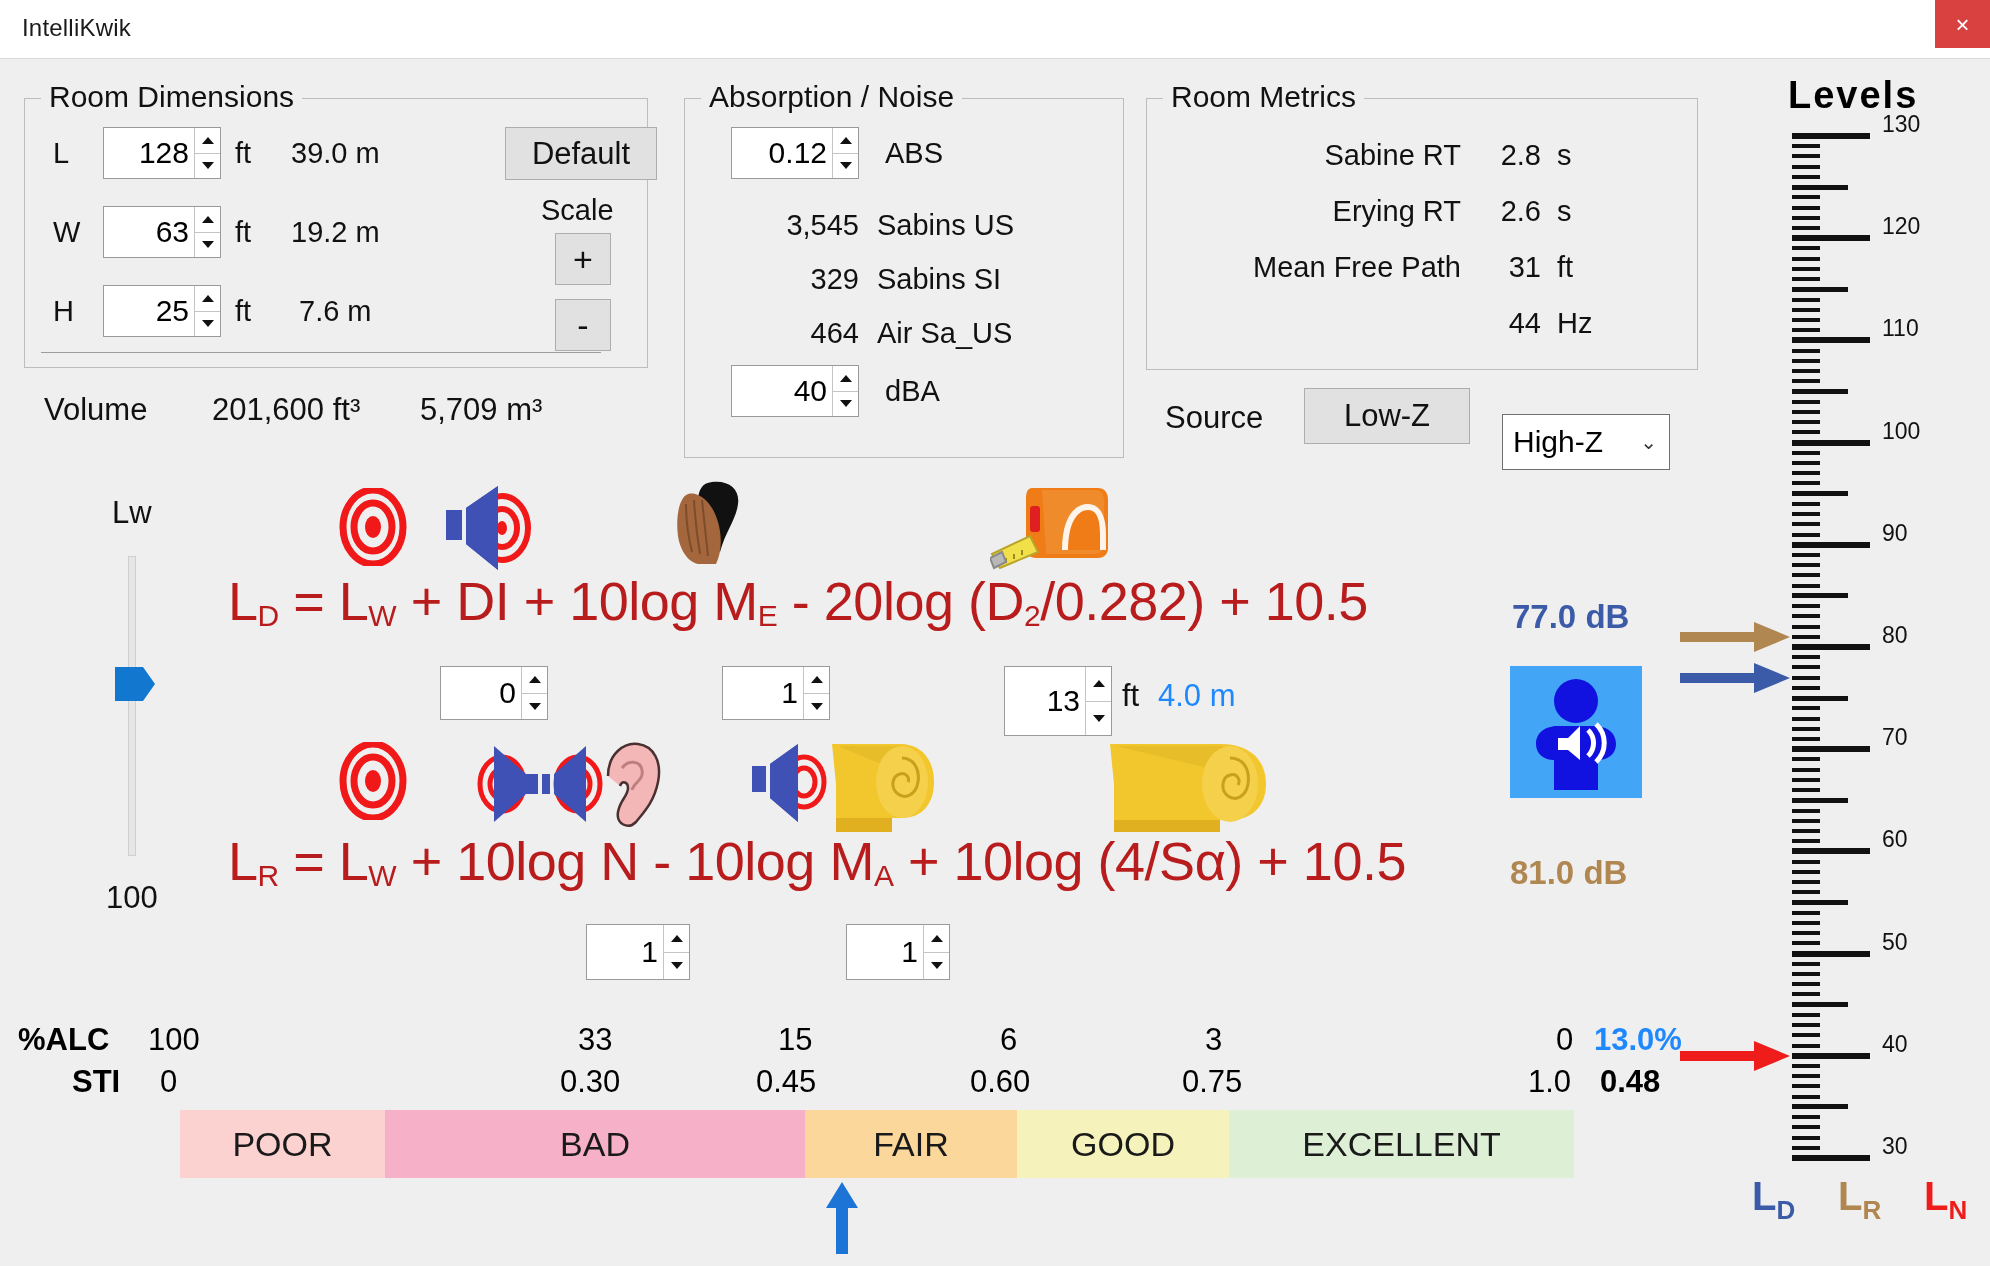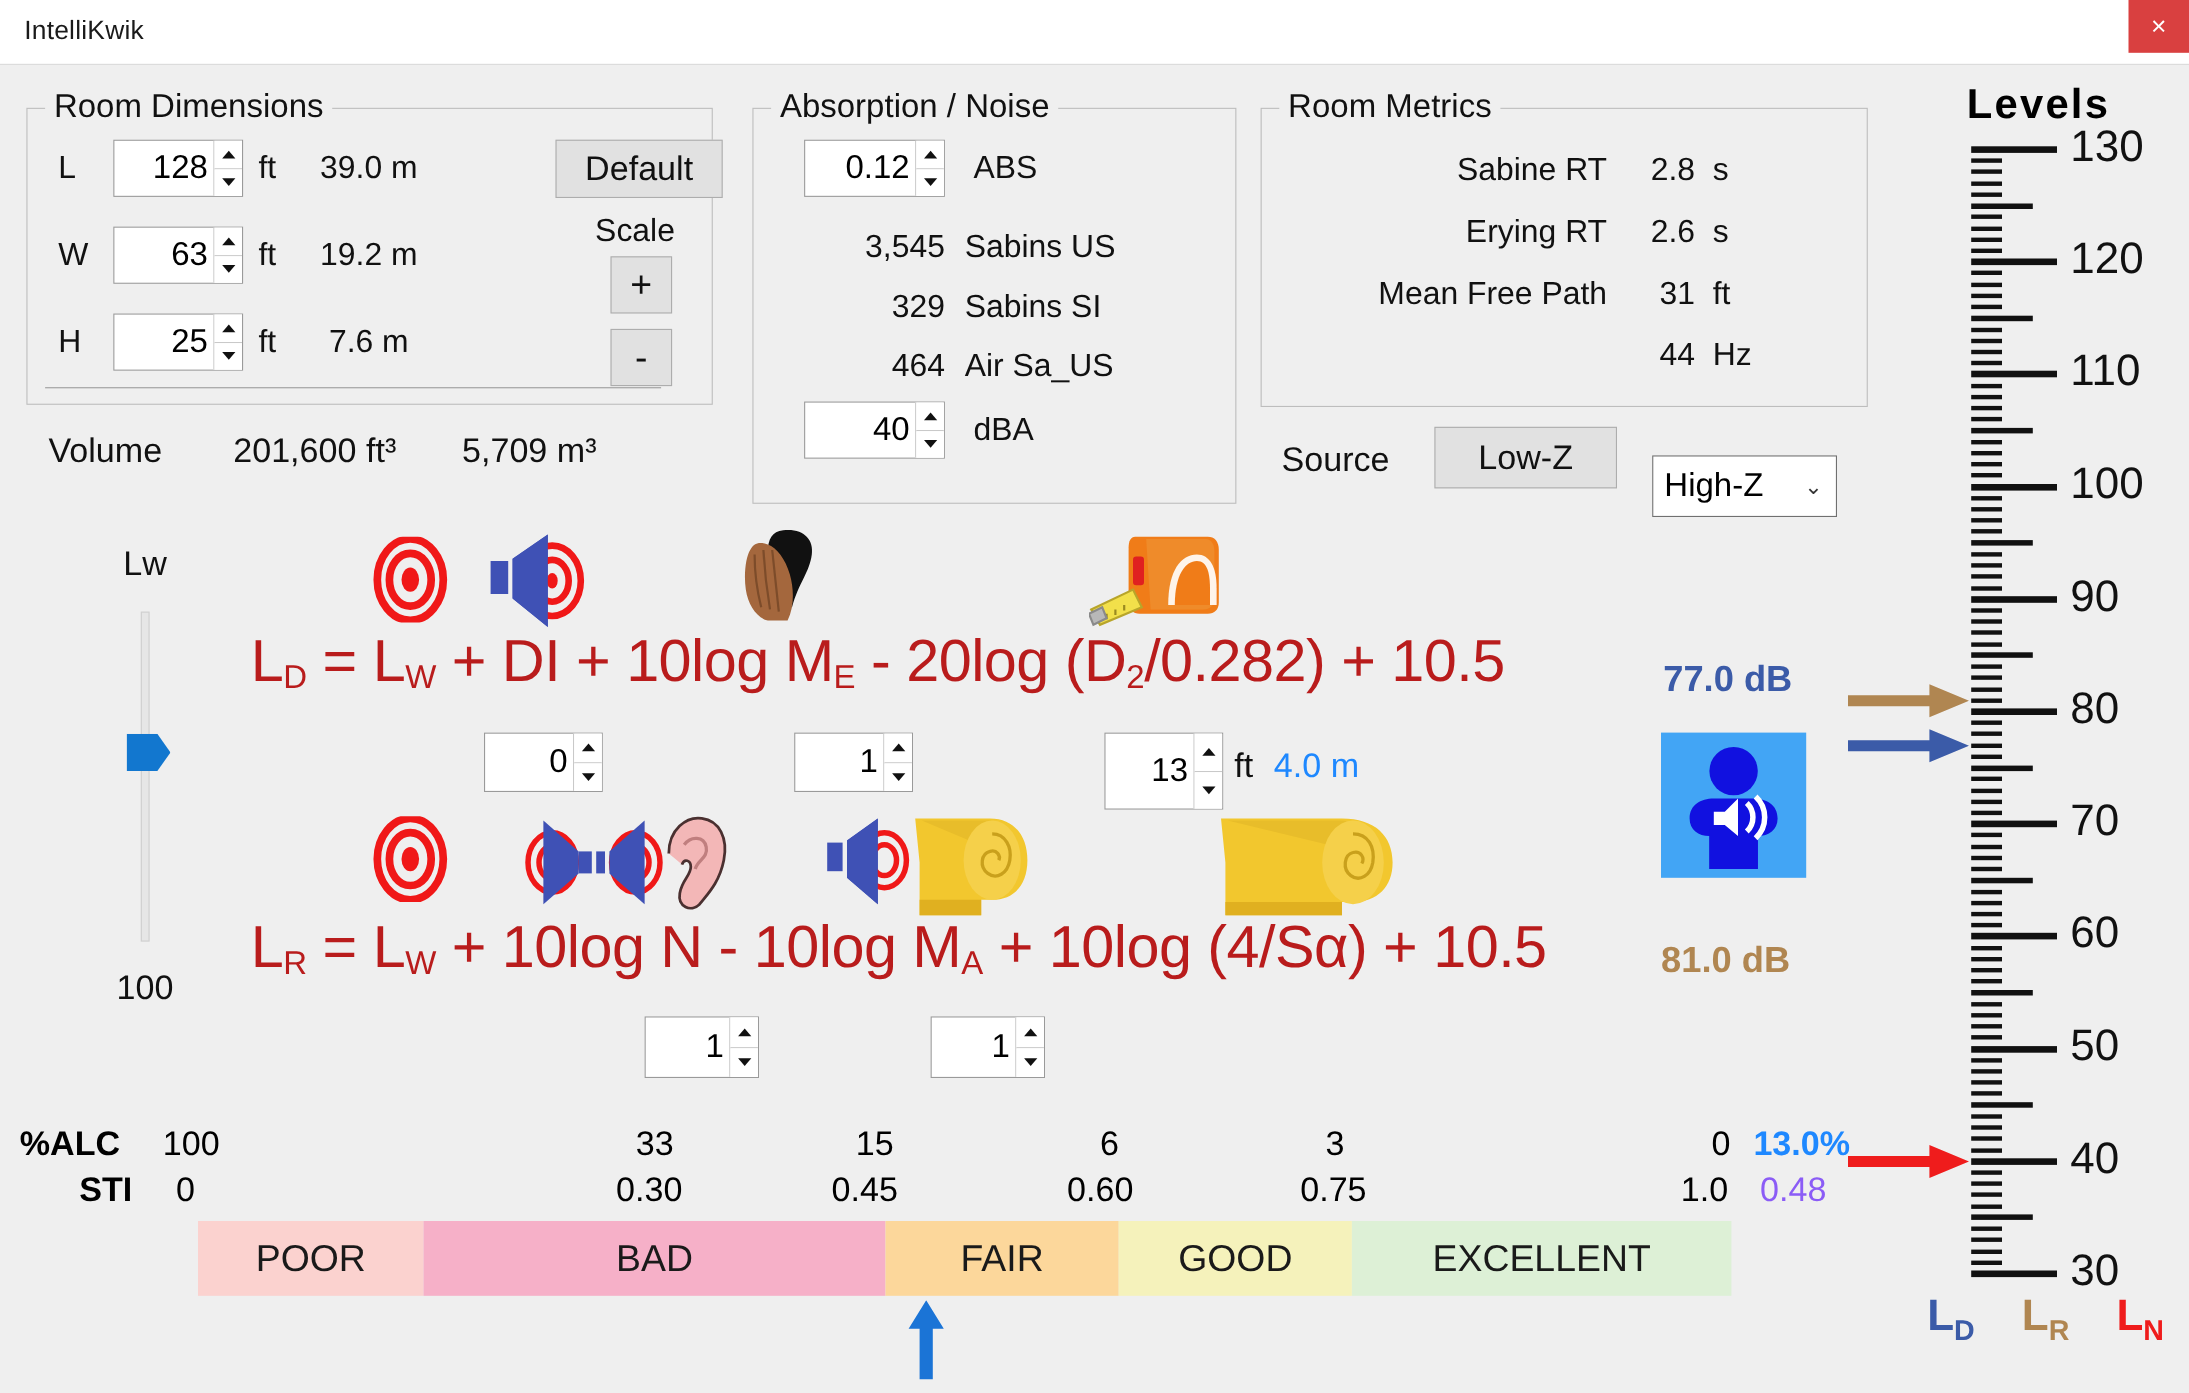--- a/index.html
+++ b/index.html
@@ -110,21 +110,21 @@
     display:flex; align-items:center; justify-content:center;
     font-size:34px; color:#1a1a1a;
   }
 
   
   #levels { position:absolute; }
   #levels .title {
     position:absolute; font-size:38px; font-weight:bold; letter-spacing:2px;
   }
   .tick { position:absolute; background:#111; }
-  .ticklabel { position:absolute; font-size:40px; color:#111; }
+  .ticklabel { position:absolute; font-size:23px; color:#111; }
 
   .arrow-marker { position:absolute; }
 
   .legend-L { position:absolute; font-size:40px; font-weight:bold; }
   .legend-L sub { font-size:26px; }
 
   
   #lwslider { position:absolute; width:8px; background:#e6e6e6; border:1px solid #cfcfcf; }
   #lwthumb {
     position:absolute; width:40px; height:34px; background:#1277cf;
@@ -447,21 +447,21 @@
 <div class="alcrow" style="left:1205px; top:1022px;">3</div>
 <div class="alcrow" style="left:1556px; top:1022px;">0</div>
 <div class="alcrow" style="left:1594px; top:1022px; color:#1e88ff; font-weight:bold;">13.0%</div>
 
 <div class="alcrow" style="left:160px; top:1064px;">0</div>
 <div class="alcrow" style="left:560px; top:1064px;">0.30</div>
 <div class="alcrow" style="left:756px; top:1064px;">0.45</div>
 <div class="alcrow" style="left:970px; top:1064px;">0.60</div>
 <div class="alcrow" style="left:1182px; top:1064px;">0.75</div>
 <div class="alcrow" style="left:1528px; top:1064px;">1.0</div>
-<div class="alcrow" style="left:1600px; top:1064px; color:#8b5cf6; font-weight:normal;">0.48</div>
+<div class="alcrow" style="left:1600px; top:1064px; color:#000000; font-weight:bold;">0.48</div>
 
 <div id="qbar" style="left:180px; top:1110px; height:68px;">
   <div style="width:205px; background:#fbd2cf;">POOR</div>
   <div style="width:420px; background:#f6b0c8;">BAD</div>
   <div style="width:212px; background:#fcd79b;">FAIR</div>
   <div style="width:212px; background:#f5f2bb;">GOOD</div>
   <div style="width:345px; background:#ddf0d6;">EXCELLENT</div>
 </div>
 
 <svg style="position:absolute; left:822px; top:1182px;" width="40" height="72" viewBox="0 0 40 72">

